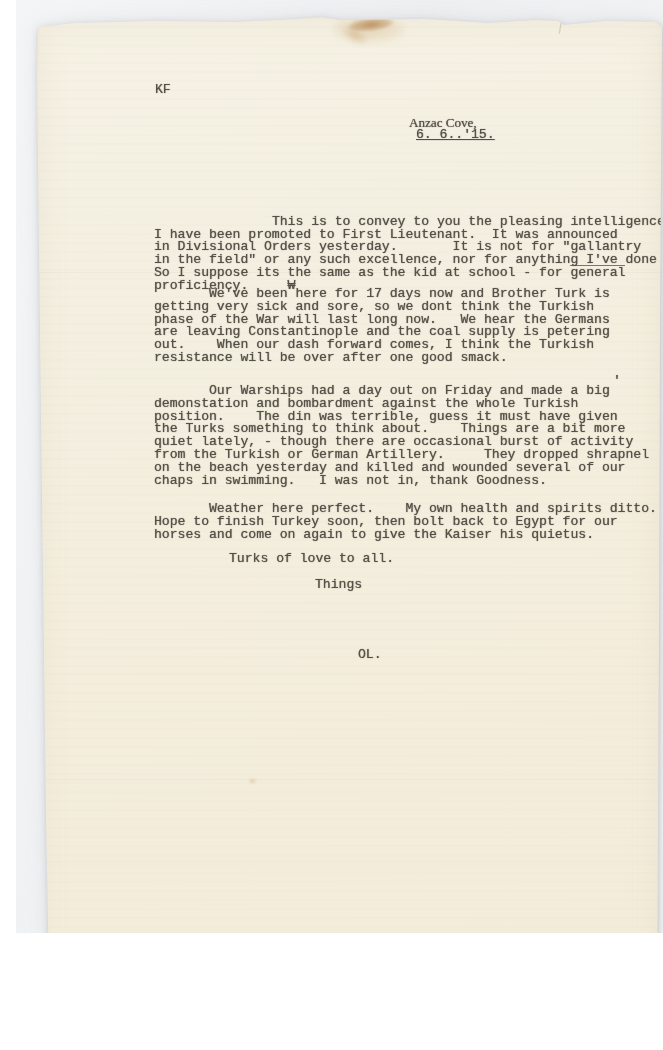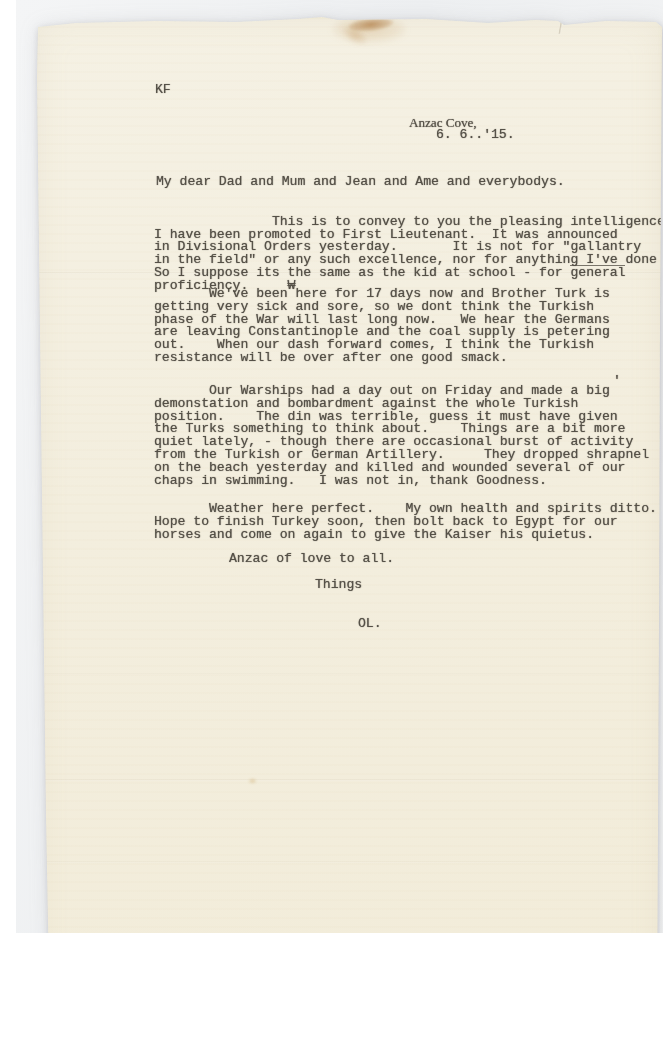--- a/index.html
+++ b/index.html
@@ -35,29 +35,29 @@
   .txt{
     position:absolute;
     font-family:"Liberation Mono","DejaVu Sans Mono",monospace;
     font-size:13.1px;line-height:12.8px;
     white-space:pre;
     color:rgba(80,75,66,0.90);
     text-shadow:0 0 0.9px rgba(87,82,74,0.75), 0.4px 0.4px 0.8px rgba(87,82,74,0.30);
   }
   .ref{left:119px;top:67px;}
   .place{left:373px;top:100px;font-family:Liberation Serif, serif;}
-  .date{left:400px;top:112px;}
+  .date{left:380px;top:112px;text-decoration:underline;}
   .salutation{left:120px;top:159px;}
   .p1{left:118px;top:186px;}
   .p2{left:118px;top:271px;}
   .p3{left:118px;top:368px;}
   .p4{left:118px;top:486px;}
   .closing{left:193px;top:536px;}
   .valediction{left:279px;top:562px;}
-  .signature{left:322px;top:601px;}
+  .signature{left:322px;top:632px;}
   .stray{left:577px;top:358px;}
   .underline{
     position:absolute;left:53ch;top:62px;width:7ch;height:0;
     border-bottom:1.5px solid rgba(80,75,66,0.75);
   }
   .crease{position:absolute;left:0;width:626px;height:2px;pointer-events:none;
     background:linear-gradient(180deg, rgba(150,130,90,0.10), rgba(255,255,255,0.22));}
   .crease.c1{top:255px;}
   .crease.c2{top:656px;background:linear-gradient(180deg, rgba(150,130,90,0.05), rgba(255,255,255,0.12));}
   .crease.c3{top:762px;}
@@ -102,21 +102,20 @@
 
       <div class="blot spot-mid"></div>
       <div class="blot smudge-bottom"></div>
       <div class="blot speck-dark"></div>
       <div class="blot speck-bottom"></div>
 
       <div class="txt ref">KF</div>
       <div class="txt place">Anzac Cove,</div>
       <div class="txt date">6. 6..'15.</div>
 
-      <div class="txt salutation">My dear Dad and Mum and Jean and Ame and everybodys.</div>
 
       <div class="txt p1">
         <span>       This is to convey to you the pleasing intelligence that
 I have been promoted to First Lieutenant.  It was announced
 in Divisional Orders yesterday.       It is not for "gallantry
 in the field" or any such excellence, nor for anything I've done
 So I suppose its the same as the kid at school - for general
 proficiency.     ₩</span>
         <i class="underline"></i>
       </div>
@@ -136,19 +135,19 @@
 
       <div class="txt p3">       Our Warships had a day out on Friday and made a big
 demonstation and bombardment against the whole Turkish
 position.    The din was terrible, guess it must have given
 the Turks something to think about.    Things are a bit more
 quiet lately, - though there are occasional burst of activity
 from the Turkish or German Artillery.     They dropped shrapnel
 on the beach yesterday and killed and wounded several of our
 chaps in swimming.   I was not in, thank Goodness.</div>
 
-      <div class="txt closing">Anzac of love to all.</div>
+      <div class="txt closing">Turks of love to all.</div>
       <div class="txt valediction">Things</div>
       <div class="txt signature">OL.</div>
 
     </div>
   </div>
 </div>
 
 </body></html>

